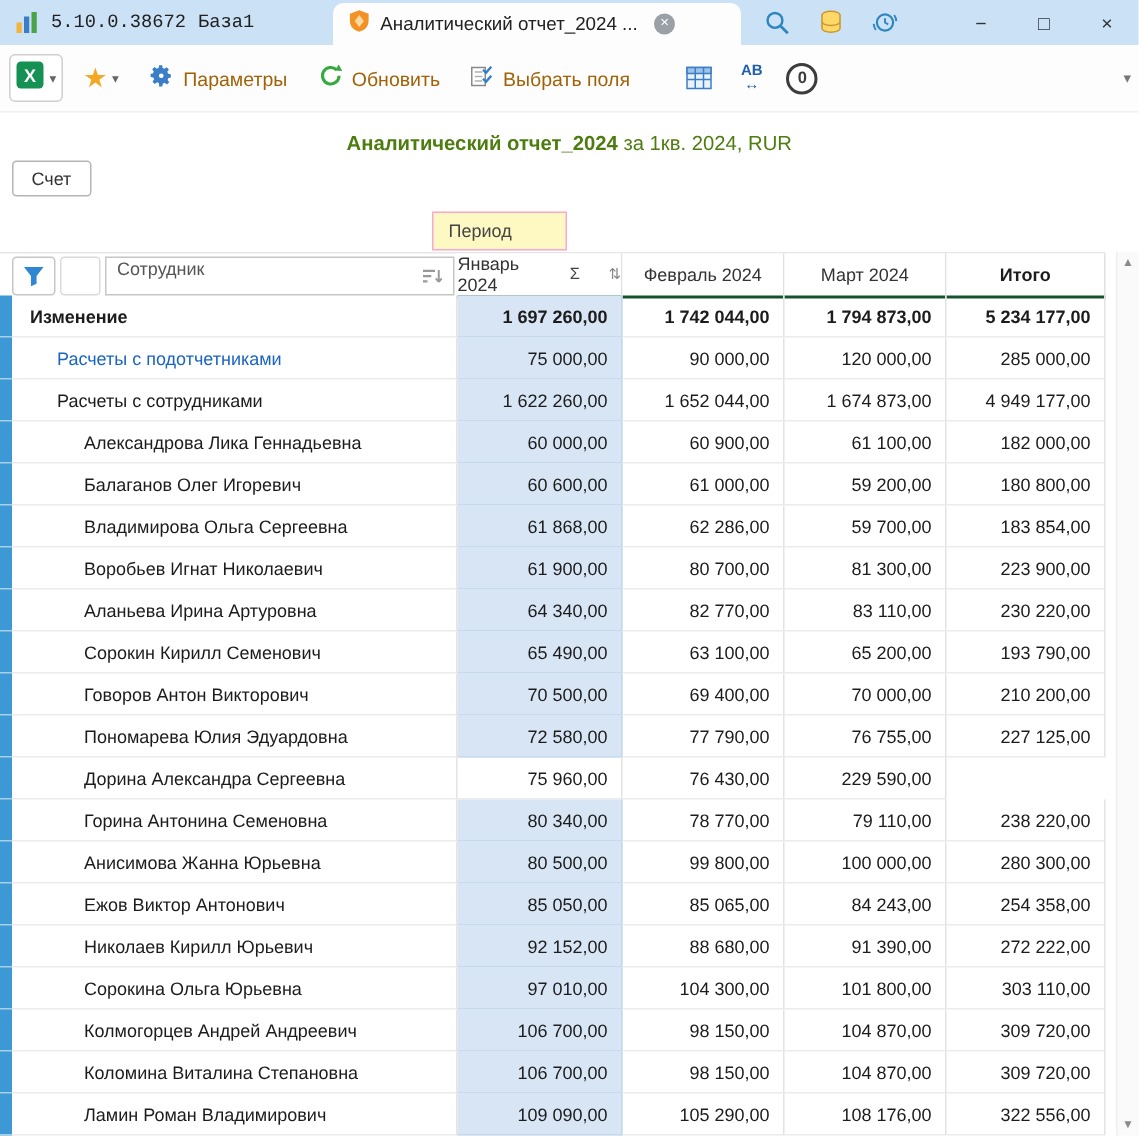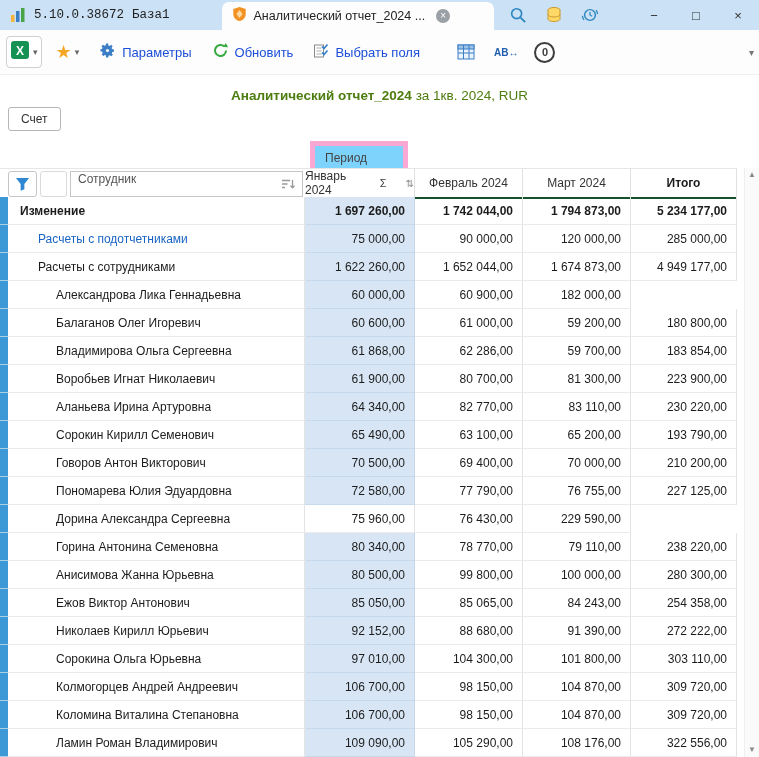--- a/index.html
+++ b/index.html
@@ -23,34 +23,34 @@
           font-size:13px;color:#333;}
 
   
   .toolbar{position:absolute;top:30px;left:0;right:0;height:44px;background:#fdfdfd;
            display:flex;align-items:center;padding-left:6px;border-bottom:1px solid #f0f0f0;}
   .split-btn{display:flex;align-items:center;border:1px solid #cfcfcf;border-radius:4px;
              height:30px;padding:0 3px;background:#fff;}
   .caret{font-size:9px;color:#666;margin-left:3px;}
   .star-btn{display:flex;align-items:center;margin-left:14px;}
   .star-glyph{color:#f5a623;font-size:18px;line-height:18px;}
-  .tbtn{display:flex;align-items:center;gap:6px;font-size:13px;color:#1d4ed8;} .mL20{margin-left:20px;} .mL34{margin-left:34px;} .mL16{margin-left:16px;}
-  .ab-icon{display:flex;flex-direction:row;align-items:center;line-height:9px;color:#1f5fae;}
+  .tbtn{display:flex;align-items:center;gap:6px;font-size:13px;color:#a16207;} .mL20{margin-left:20px;} .mL34{margin-left:34px;} .mL16{margin-left:16px;}
+  .ab-icon{display:flex;flex-direction:column;align-items:center;line-height:9px;color:#1f5fae;}
   .ab-top{font-size:10px;font-weight:bold;} .ab-bot{font-size:10px;}
   .zero-icon{width:17px;height:17px;border:2px solid #3c3c3c;border-radius:50%;
              display:flex;align-items:center;justify-content:center;font-size:11px;font-weight:bold;color:#3c3c3c;}
   .tb-overflow{margin-left:auto;margin-right:5px;font-size:10px;color:#777;}
 
   
   .report-header{position:absolute;top:88px;left:0;right:0;text-align:center;font-size:13.5px;color:#4d7c0f;}
   .report-title{font-weight:bold;}
   .account-btn{position:absolute;top:107px;left:8px;background:#fff;border:1px solid #b5b5b5;
                border-radius:3px;padding:4px 12px;font-size:12px;color:#333;}
-  .period-box{position:absolute;top:141px;left:310px;width:78px;height:24px;line-height:24px;
-              border:5px solid #f9a8d4;background:#7dd3fc;padding-left:10px;font-size:12px;color:#444;}
+  .period-box{position:absolute;top:141px;left:288px;width:78px;height:24px;line-height:24px;
+              border:1px solid #f9a8d4;background:#fef9c3;padding-left:10px;font-size:12px;color:#444;}
 
   
   .grid{position:absolute;top:168px;left:0;width:737px;}
   .ghead,.trow{display:grid;grid-template-columns:8px 297px 110px 108px 108px 106px;height:28px;}
   .ghead{border-top:1px solid #e6e6e6;}
   .h-label-area{display:flex;align-items:center;gap:3px;padding-right:2px;}
   .funnel-btn{width:27px;height:24px;border:1px solid #c6c6c6;border-radius:3px;background:#fff;
               display:flex;align-items:center;justify-content:center;}
   .mini-box{width:25px;height:24px;border:1px solid #dadada;border-radius:3px;background:#fff;}
   .emp-box{flex:1;height:24px;border:1px solid #c6c6c6;background:#fff;display:flex;
@@ -266,20 +266,21 @@
         <div class="c-num jan">1 622 260,00</div>
         <div class="c-num">1 652 044,00</div>
         <div class="c-num">1 674 873,00</div>
         <div class="c-num">4 949 177,00</div>
       </div>
       <div class="trow">
         <div class="c-strip"></div>
         <div class="c-label lvl2">Александрова Лика Геннадьевна</div>
         <div class="c-num jan">60 000,00</div>
         <div class="c-num">60 900,00</div>
+        <div class="c-num">61 100,00</div>
         <div class="c-num">182 000,00</div>
       </div>
       <div class="trow">
         <div class="c-strip"></div>
         <div class="c-label lvl2">Балаганов Олег Игоревич</div>
         <div class="c-num jan">60 600,00</div>
         <div class="c-num">61 000,00</div>
         <div class="c-num">59 200,00</div>
         <div class="c-num">180 800,00</div>
       </div>

